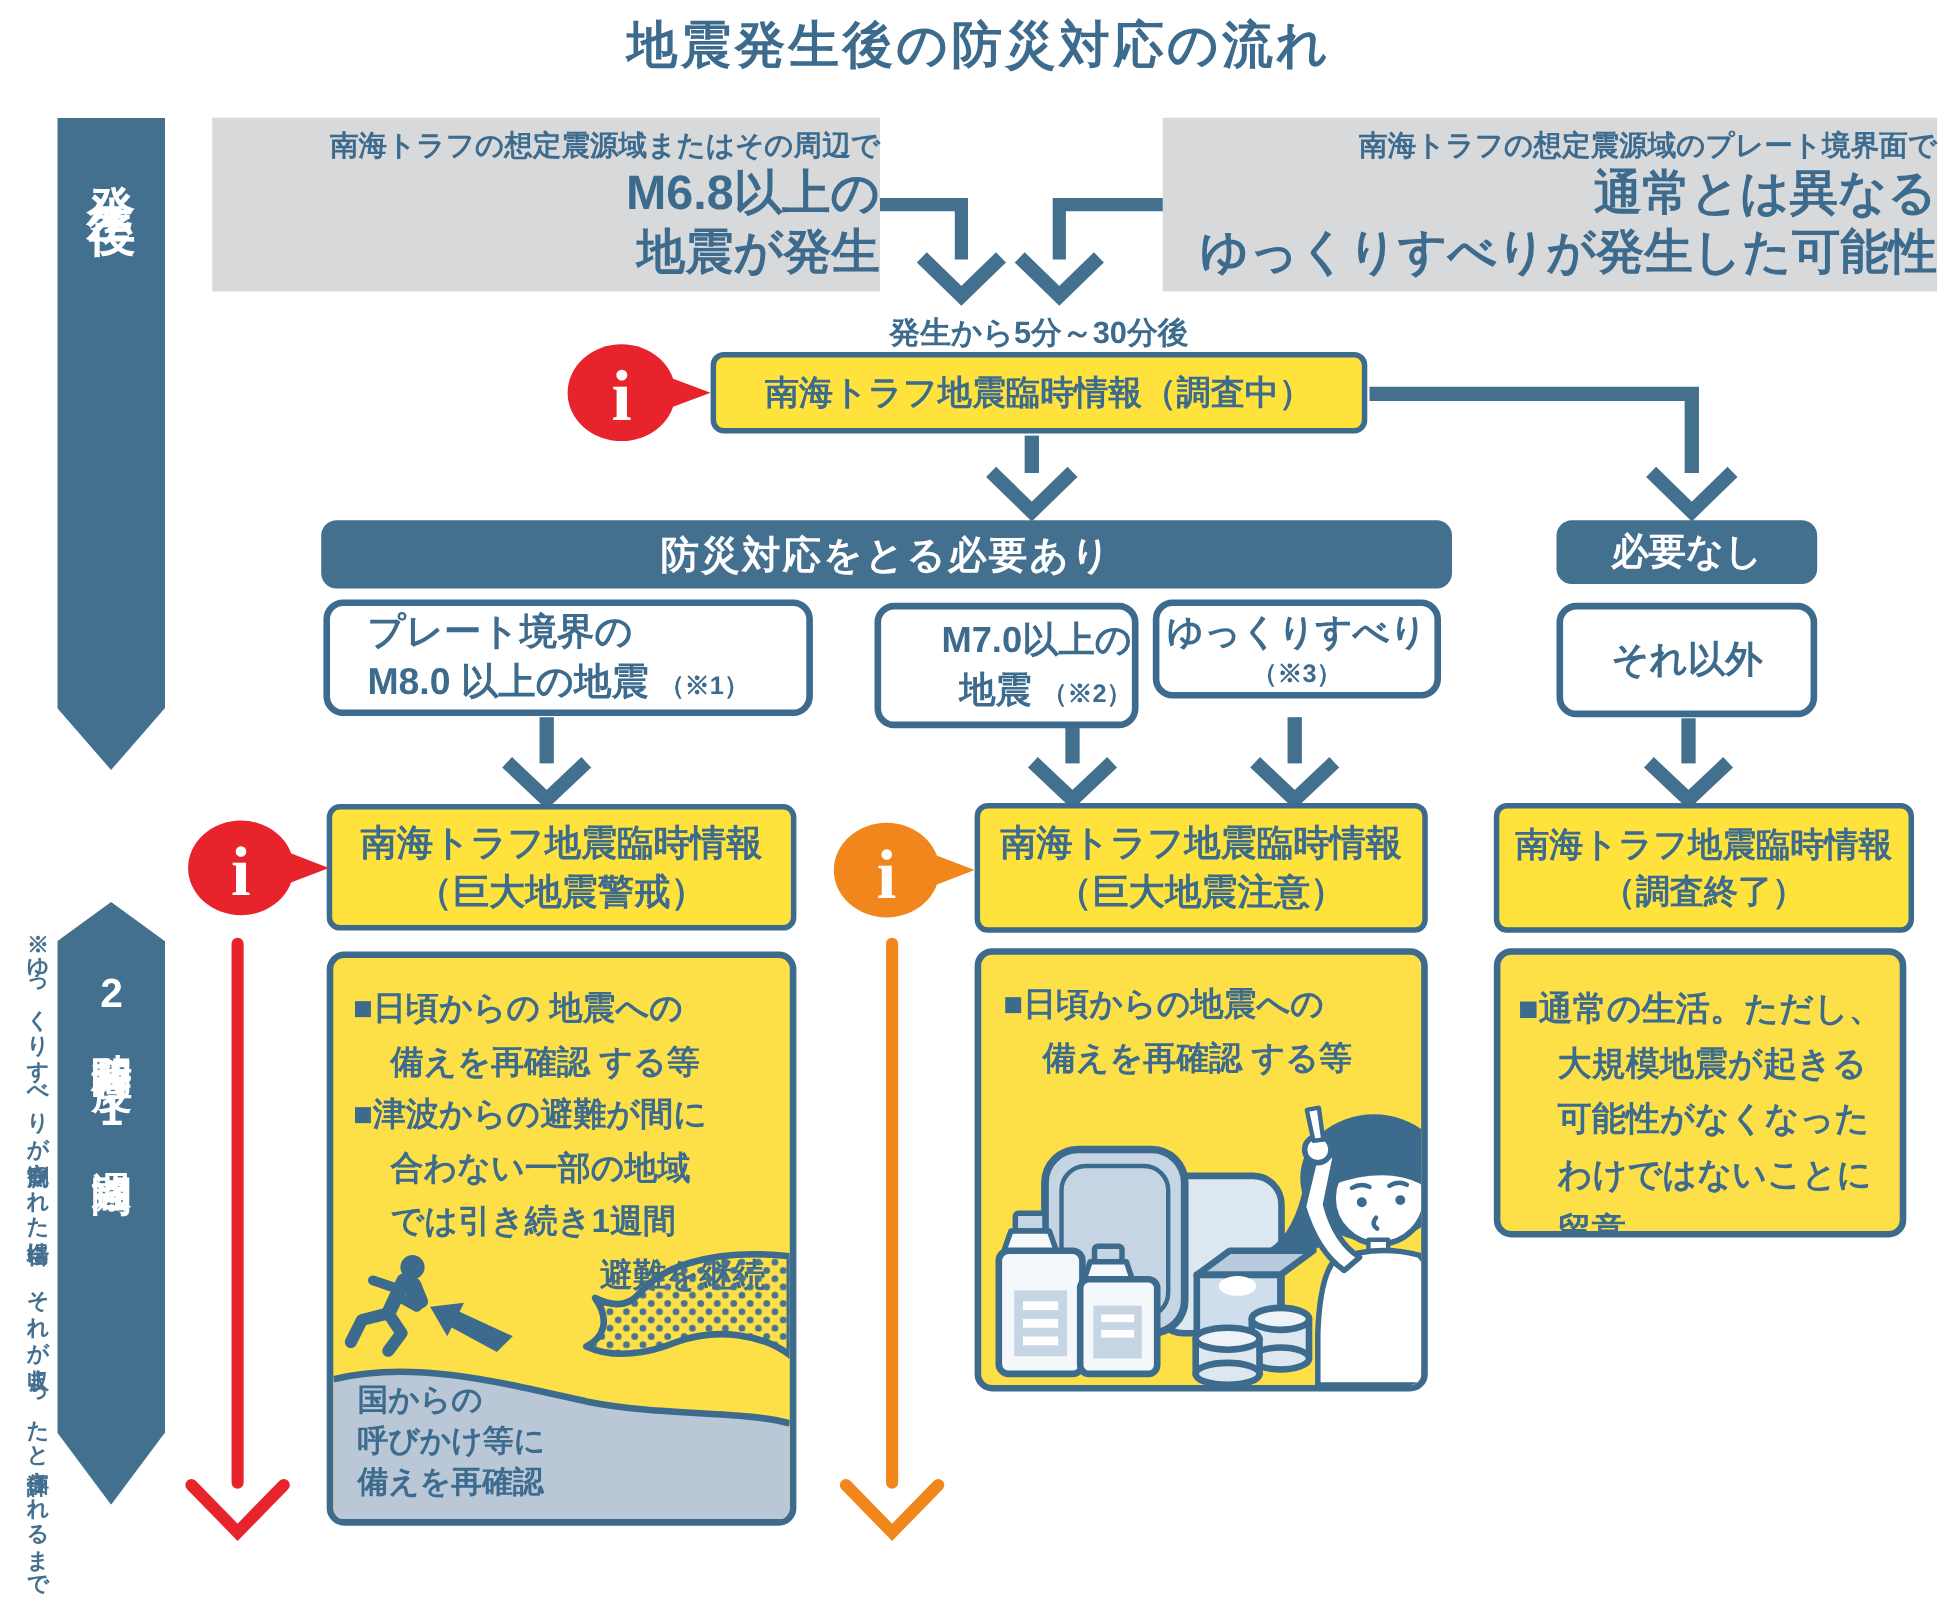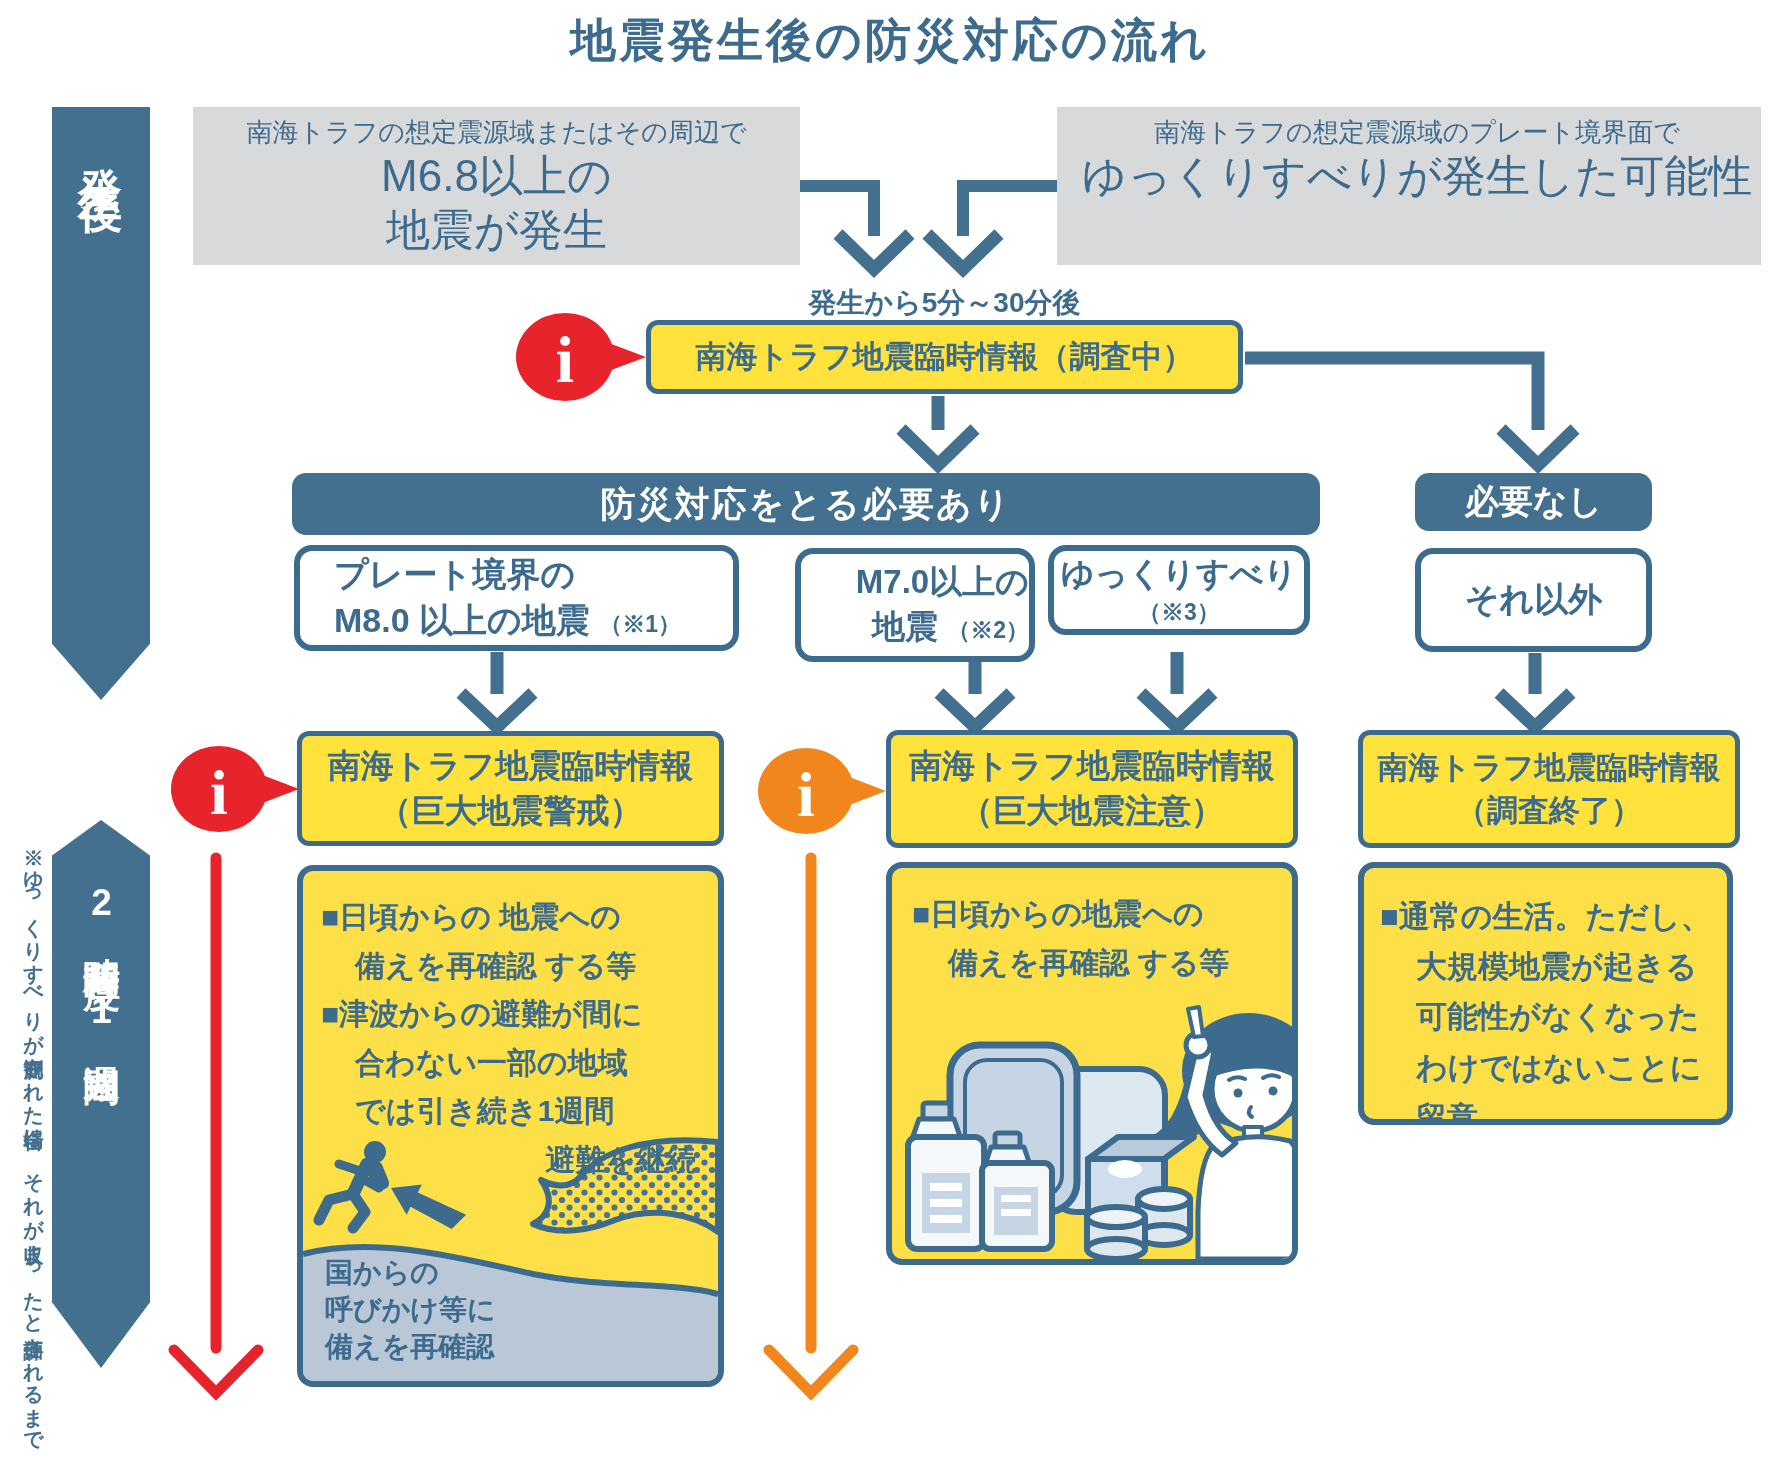--- a/index.html
+++ b/index.html
@@ -43,21 +43,21 @@
   }
   .banner-a .vtext{font-size:44px;letter-spacing:10px;padding-top:26px;}
   .banner-b .vtext{font-size:37px;letter-spacing:5px;padding-top:62px;}
   .side-note{
     left:8px;top:836px;height:626px;width:40px;
     writing-mode:vertical-rl;text-orientation:upright;
     font-size:20px;font-weight:bold;color:var(--banner);letter-spacing:0.5px;
     z-index:2;
   }
   
-  .gray-box{background:var(--gray);z-index:2;text-align:center;font-weight:normal;color:var(--blue);}
+  .gray-box{background:var(--gray);z-index:2;text-align:right;font-weight:bold;color:var(--blue);}
   .gray-l{left:193px;top:107px;width:607px;height:158px;}
   .gray-r{left:1057px;top:107px;width:688px;height:158px;padding-left:16px;}
   .g1{font-size:26px;padding-top:9px;line-height:1.25;}
   .g2{font-size:44px;line-height:1.23;}
   
   .timing{left:646px;top:284px;width:597px;text-align:center;font-size:28px;font-weight:bold;z-index:2;}
   
   .ybox{
     background:var(--yellow);border:5px solid var(--blue);border-radius:12px;
     display:flex;flex-direction:column;justify-content:center;align-items:center;
@@ -171,20 +171,21 @@
 </div>
 <div class="abs side-note">※ゆっくりすべりが観測された場合は、それが収まったと評価されるまで</div>
 
 <div class="abs gray-box gray-l">
   <div class="g1">南海トラフの想定震源域またはその周辺で</div>
   <div class="g2">M6.8以上の</div>
   <div class="g2">地震が発生</div>
 </div>
 <div class="abs gray-box gray-r">
   <div class="g1">南海トラフの想定震源域のプレート境界面で</div>
+  <div class="g2">通常とは異なる</div>
   <div class="g2">ゆっくりすべりが発生した可能性</div>
 </div>
 
 <div class="abs timing">発生から5分～30分後</div>
 
 <div class="abs ybox y-invest">
   <div>南海トラフ地震臨時情報（調査中）</div>
 </div>
 
 <div class="abs bluebar bar-needed">

